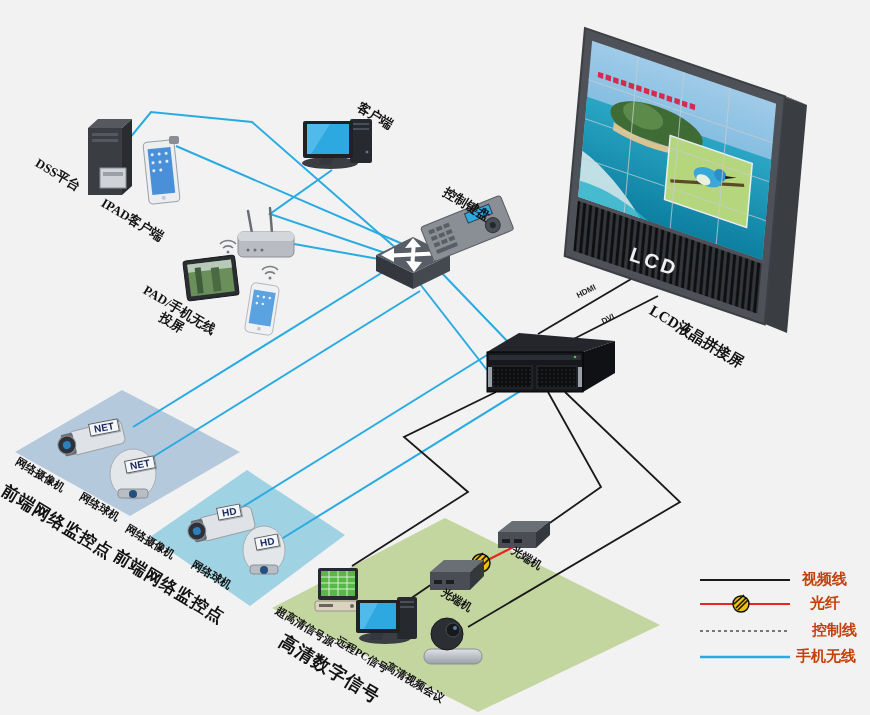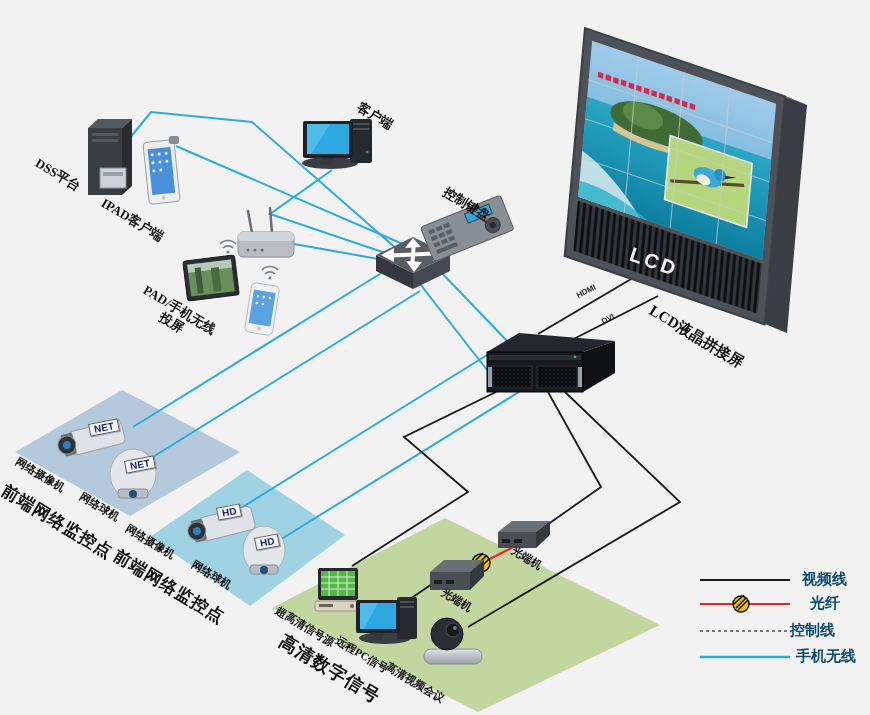--- a/index.html
+++ b/index.html
@@ -9,21 +9,21 @@
   .lbl{position:absolute;font-family:"Liberation Serif",serif;font-weight:bold;color:#111;
        transform-origin:0 0;transform:rotate(31deg);white-space:nowrap;line-height:1.15;}
   .sm{font-size:11px;}
   .md{font-size:13px;}
   .lg{font-size:17px;letter-spacing:1px;}
   .xl{font-size:18px;letter-spacing:1px;}
   .badge{position:absolute;background:#f4f6f8;border:1px solid #5a5e64;color:#15265e;
          font:bold 10px "Liberation Sans",sans-serif;padding:0 4px;transform:rotate(-11deg);
          transform-origin:0 0;box-shadow:1px 1px 0 rgba(0,0,0,.25);}
   .legend-lbl{position:absolute;font-family:"Liberation Serif",serif;font-weight:bold;
-              font-size:15px;color:#0c4a6e;white-space:nowrap;}
+              font-size:15px;color:#c2410c;white-space:nowrap;}
   #lcd-word{position:absolute;left:634px;top:243px;color:#eef0f2;font:bold 20px "Liberation Sans",sans-serif;
             letter-spacing:3px;transform:rotate(19deg);transform-origin:0 0;}
   .linelbl{position:absolute;font:bold 8px "Liberation Sans",sans-serif;color:#222;
            transform-origin:0 0;transform:rotate(-27deg);white-space:nowrap;}
   .cast-center{text-align:center;}
 </style>
 </head>
 <body>
 
 <div id="stage">
@@ -349,16 +349,16 @@
 <div class="lbl sm" style="left:280px;top:604px;">超高清信号源</div>
 <div class="lbl sm" style="left:340px;top:634px;">远程PC信号</div>
 <div class="lbl sm" style="left:390px;top:660px;">高清视频会议</div>
 <div class="lbl xl" style="left:286px;top:631px;">高清数字信号</div>
 
 <div class="lbl sm" style="left:446px;top:586px;">光端机</div>
 <div class="lbl sm" style="left:516px;top:544px;">光端机</div>
 
 <div class="legend-lbl" style="left:802px;top:570px;">视频线</div>
 <div class="legend-lbl" style="left:810px;top:594px;">光纤</div>
-<div class="legend-lbl" style="left:790px;top:621px;text-align:right;">控制线</div>
+<div class="legend-lbl" style="left:812px;top:621px;text-align:right;">控制线</div>
 <div class="legend-lbl" style="left:796px;top:647px;">手机无线</div>
 
 </div>
 
 </body></html>

